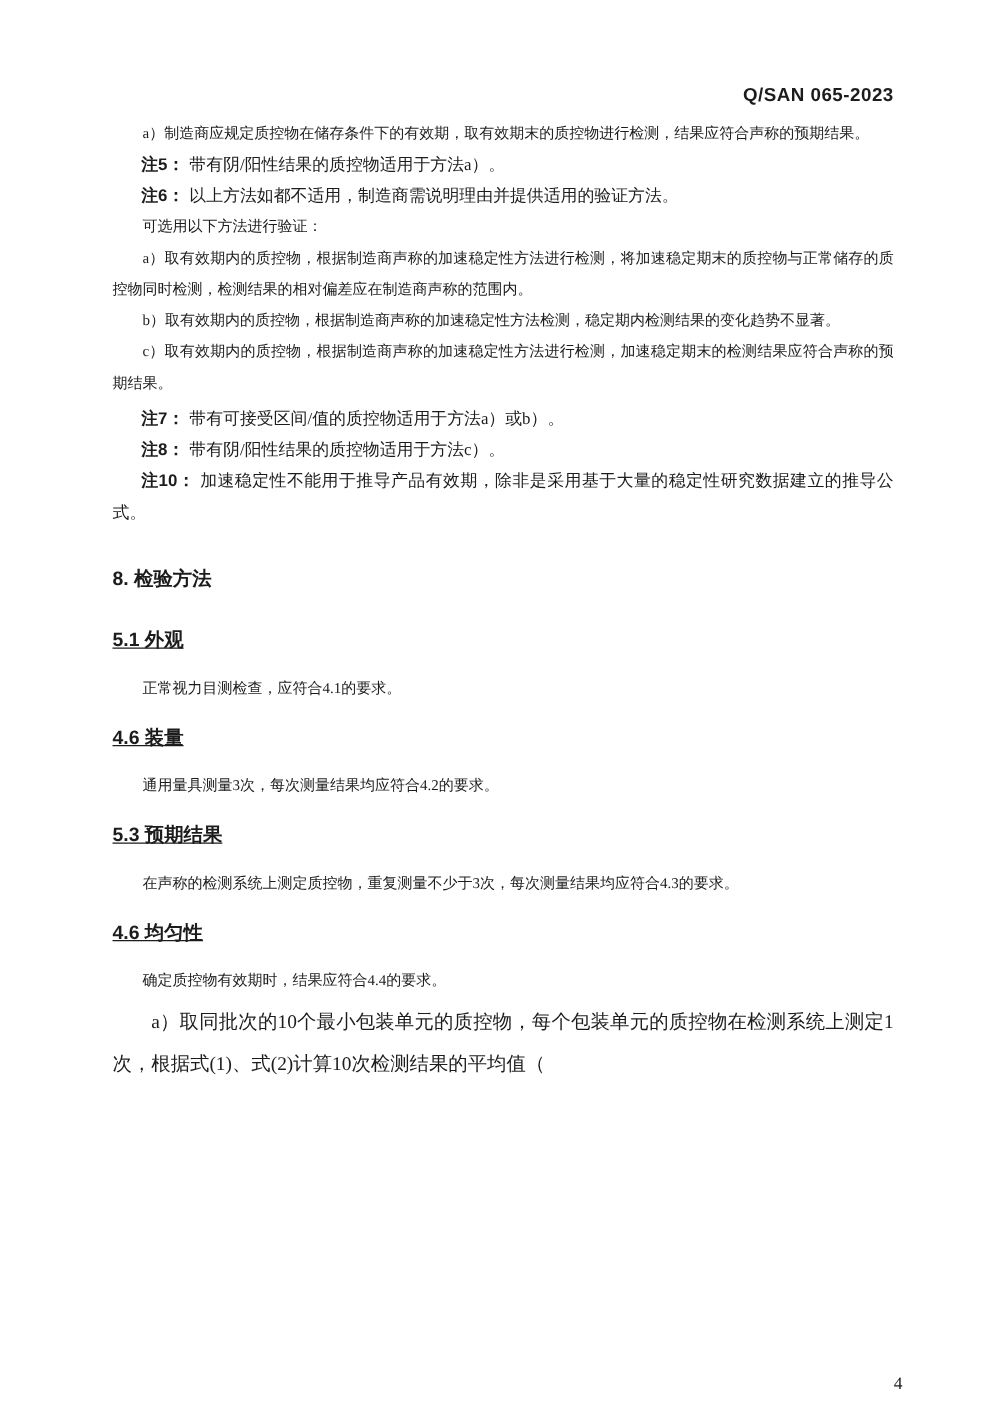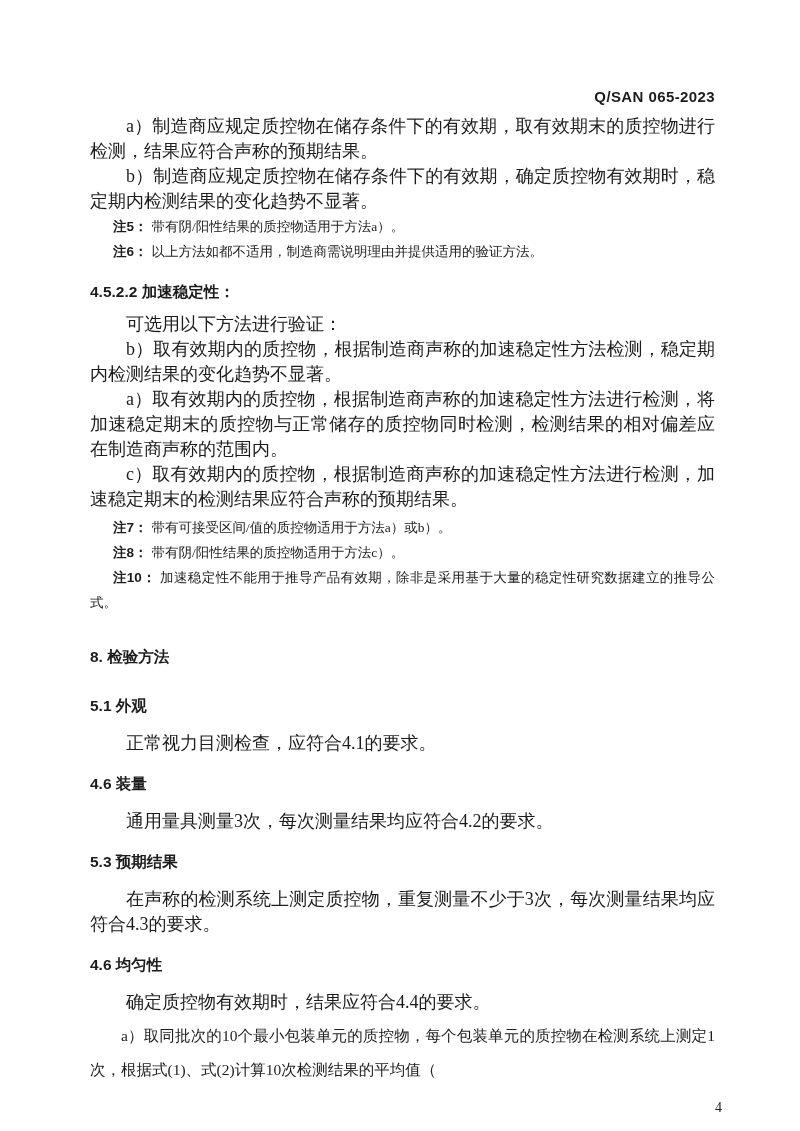--- a/index.html
+++ b/index.html
@@ -7,33 +7,33 @@
   body {
     width: 800px; height: 1131px;
     background: #ffffff;
     font-family: "Liberation Serif", "DejaVu Serif", serif;
     color: #1c1c1c;
     -webkit-font-smoothing: antialiased;
   }
   .page {
     position: relative;
     width: 800px; height: 1131px;
-    padding: 88px 85px 0 90px;
+    padding: 68px 85px 0 90px;
     background: #ffffff;
   }
   .doc-header {
     text-align: right;
     font-family: "Liberation Sans", "DejaVu Sans", sans-serif;
     font-weight: 700;
     font-size: 15px;
     letter-spacing: 0.4px;
     margin-bottom: 9px;
   }
   p.body-text {
-    font-size: 18px;
+    font-size: 12px;
     line-height: 25px;
     margin: 0;
     text-align: justify;
     text-indent: 2em;
   }
   p.note {
     font-size: 13.5px;
     line-height: 25px;
     margin: 0;
     text-align: justify;
@@ -46,21 +46,21 @@
   .note-text { margin-left: 4px; }
   .heading {
     font-family: "Liberation Sans", "DejaVu Sans", sans-serif;
     font-weight: 700;
     font-size: 15.5px;
     line-height: 22px;
     margin: 0;
   }
   .h-4522 { margin: 17px 0 9px; }
   .sec5-title { margin: 31px 0 27px; }
-  .sub-heading { margin: 17px 0 14px; }
+  .sub-heading { margin: 17px 0 14px; text-decoration: underline; }
   .formula-para {
     font-size: 15.5px;
     line-height: 34px;
     margin: 4px 0 0;
     text-align: justify;
     text-indent: 2em;
   }
   .page-number {
     position: absolute;
     right: 78px;
@@ -70,30 +70,28 @@
   .spacer-notes { height: 3px; }
 </style>
 </head>
 <body>
 
 <div class="page">
 
   <div class="doc-header">Q/SAN 065-2023</div>
 
   <p class="body-text">a）制造商应规定质控物在储存条件下的有效期，取有效期末的质控物进行检测，结果应符合声称的预期结果。</p>
-  <p class="body-text">b）制造商应规定质控物在储存条件下的有效期，确定质控物有效期时，稳定期内检测结果的变化趋势不显著。</p>
 
   <p class="note"><span class="note-label">注5：</span><span class="note-text">带有阴/阳性结果的质控物适用于方法a）。</span></p>
   <p class="note"><span class="note-label">注6：</span><span class="note-text">以上方法如都不适用，制造商需说明理由并提供适用的验证方法。</span></p>
 
-  <h4 class="heading h-4522">4.5.2.2 加速稳定性：</h4>
 
   <p class="body-text">可选用以下方法进行验证：</p>
+  <p class="body-text">a）取有效期内的质控物，根据制造商声称的加速稳定性方法进行检测，将加速稳定期末的质控物与正常储存的质控物同时检测，检测结果的相对偏差应在制造商声称的范围内。</p>
   <p class="body-text">b）取有效期内的质控物，根据制造商声称的加速稳定性方法检测，稳定期内检测结果的变化趋势不显著。</p>
-  <p class="body-text">a）取有效期内的质控物，根据制造商声称的加速稳定性方法进行检测，将加速稳定期末的质控物与正常储存的质控物同时检测，检测结果的相对偏差应在制造商声称的范围内。</p>
   <p class="body-text">c）取有效期内的质控物，根据制造商声称的加速稳定性方法进行检测，加速稳定期末的检测结果应符合声称的预期结果。</p>
 
   <div class="spacer-notes"></div>
   <p class="note"><span class="note-label">注7：</span><span class="note-text">带有可接受区间/值的质控物适用于方法a）或b）。</span></p>
   <p class="note"><span class="note-label">注8：</span><span class="note-text">带有阴/阳性结果的质控物适用于方法c）。</span></p>
   <p class="note"><span class="note-label">注10：</span><span class="note-text">加速稳定性不能用于推导产品有效期，除非是采用基于大量的稳定性研究数据建立的推导公式。</span></p>
 
   <h3 class="heading sec5-title">8.  检验方法</h3>
 
   <h4 class="heading sub-heading">5.1 外观</h4>

